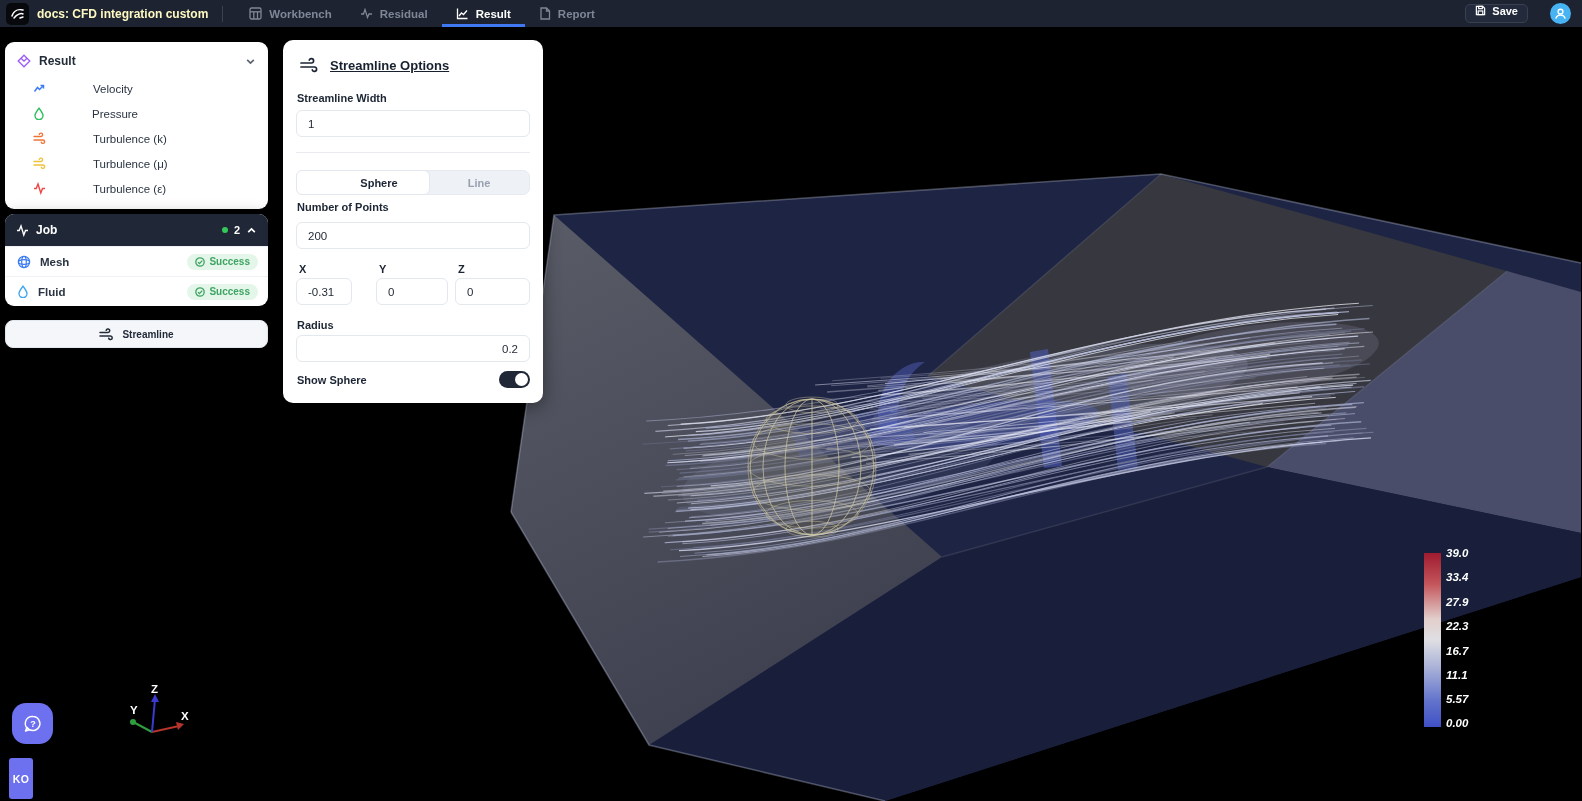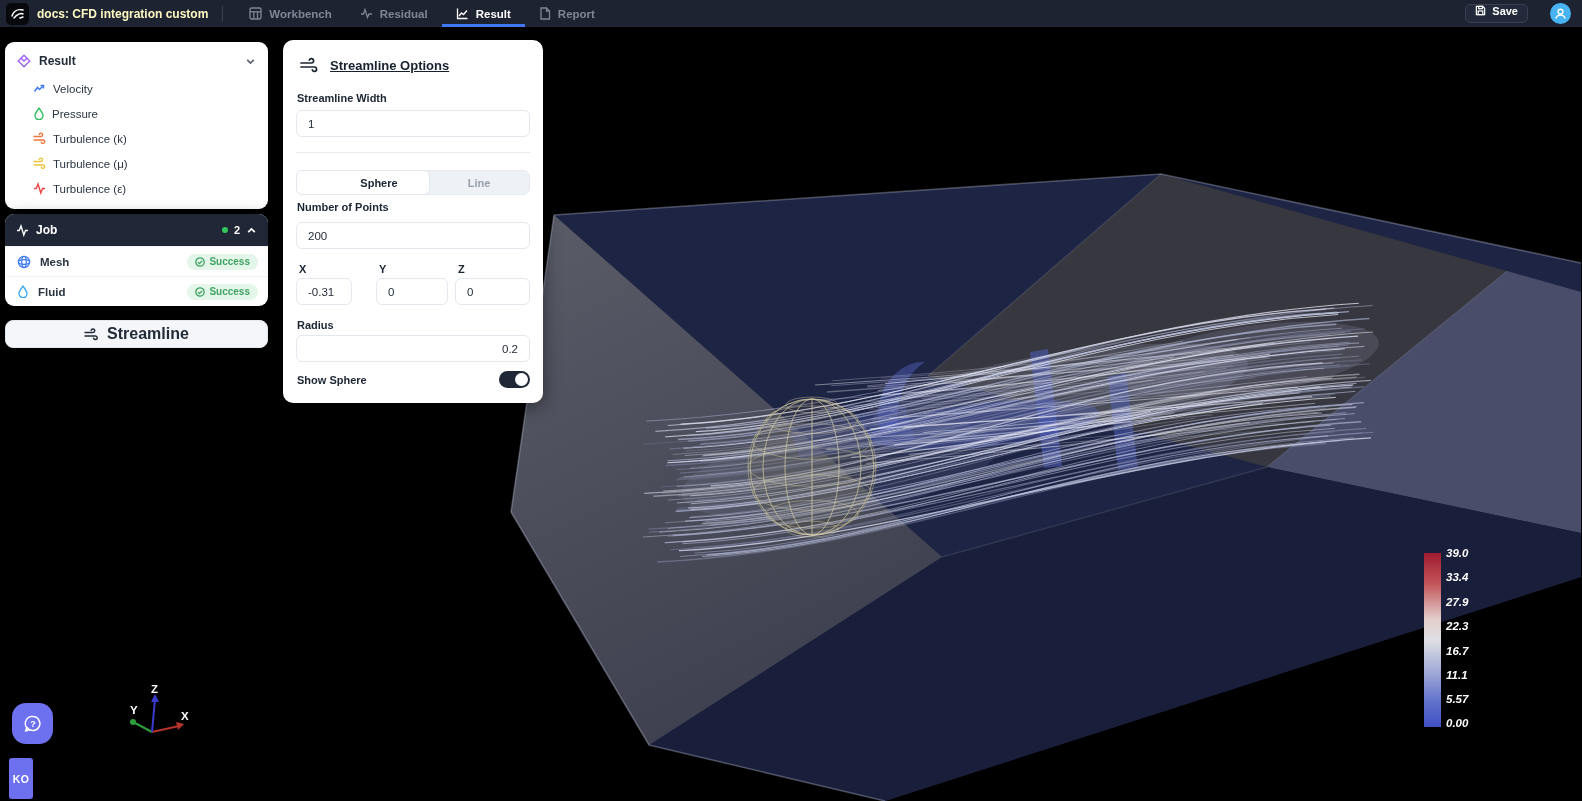--- a/index.html
+++ b/index.html
@@ -23,35 +23,35 @@
             font-size:11px;font-weight:600;padding:0 9px;cursor:pointer;}
   .avatar{position:absolute;right:11px;top:3px;width:21px;height:21px;border-radius:50%;
           background:#47b3f2;display:flex;align-items:center;justify-content:center;cursor:pointer;}
   
   .card{position:absolute;background:#fff;border-radius:9px;box-shadow:0 4px 18px rgba(0,0,0,.45);z-index:20;}
   .result-card{left:5px;top:42px;width:263px;padding:4px 0 8px 0;}
   .row{display:flex;align-items:center;position:relative;}
   .result-head{height:30px;padding:0 12px;cursor:pointer;}
   .result-head .lbl{font-size:12px;font-weight:600;color:#222b38;margin-left:8px;}
   .result-head .chev{margin-left:auto;color:#5b6470;}
-  .result-item{height:25px;padding:0 9px 0 28px;cursor:pointer;}
+  .result-item{height:25px;padding:0 9px 0 28px;cursor:pointer;gap:40px;}
   .result-item .lbl{font-size:11.5px;color:#2a3442;margin-left:7px;}
   .job-card{left:5px;top:214px;width:263px;overflow:hidden;padding:0;}
   .job-head{height:32px;background:#202736;display:flex;align-items:center;padding:0 11px;cursor:pointer;}
   .job-head .lbl{color:#fff;font-size:12px;font-weight:700;margin-left:7px;}
   .job-head .right{margin-left:auto;display:flex;align-items:center;gap:6px;}
   .dot{width:6px;height:6px;border-radius:50%;background:#34c75a;}
   .job-count{color:#fff;font-size:11px;font-weight:600;}
   .job-row{height:30px;padding:0 10px 0 12px;border-top:1px solid #f0f2f5;}
   .job-row .lbl{font-size:11.5px;font-weight:600;color:#2a3442;margin-left:9px;}
   .badge{margin-left:auto;display:flex;align-items:center;gap:4px;background:#e4f6ea;color:#3fa463;
          font-size:10px;font-weight:600;border-radius:999px;padding:2.5px 8px;}
   .stream-btn{position:absolute;left:5px;top:320px;width:263px;height:28px;background:#f4f6f9;
               border:1px solid #e3e7ee;border-radius:8px;display:flex;align-items:center;justify-content:center;
-              gap:8px;font-size:16px;font-weight:600;color:#222b38;cursor:pointer;z-index:20;
+              gap:8px;font-size:10px;font-weight:600;color:#222b38;cursor:pointer;z-index:20;
               box-shadow:0 2px 10px rgba(0,0,0,.4);}
   
   .opt-panel{left:283px;top:40px;width:260px;height:363px;border-radius:10px;}
   .opt-head{position:absolute;left:17px;top:17px;display:flex;align-items:center;gap:11px;}
   .opt-title{font-size:13px;font-weight:700;color:#16202e;text-decoration:underline;}
   .f-label{position:absolute;left:14px;font-size:11px;font-weight:600;color:#1c2533;}
   .f-input{position:absolute;left:13px;right:13px;height:27px;border:1px solid #e3e7ee;border-radius:6px;
            background:#fff;font-family:"Liberation Sans",sans-serif;font-size:11.5px;color:#1f2733;
            padding:0 11px;outline:none;}
   .divider{position:absolute;left:13px;right:13px;top:112px;height:1px;background:#e8eaef;}

